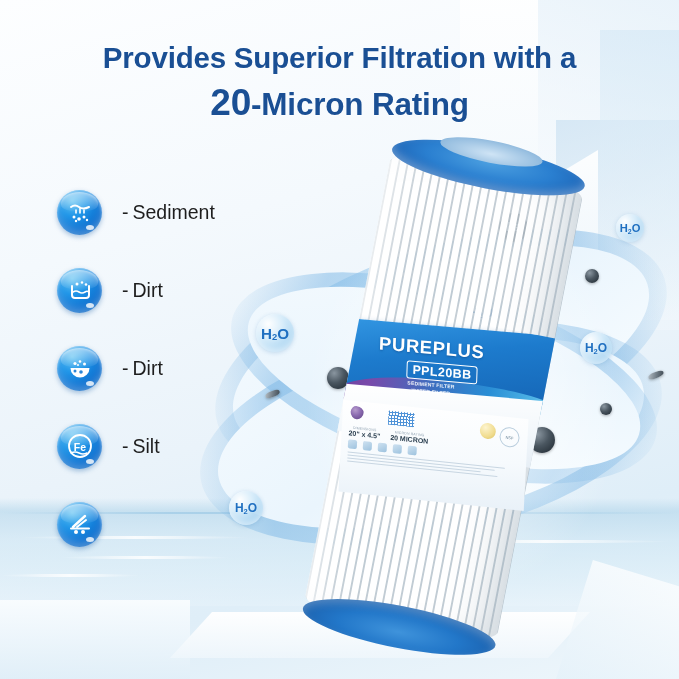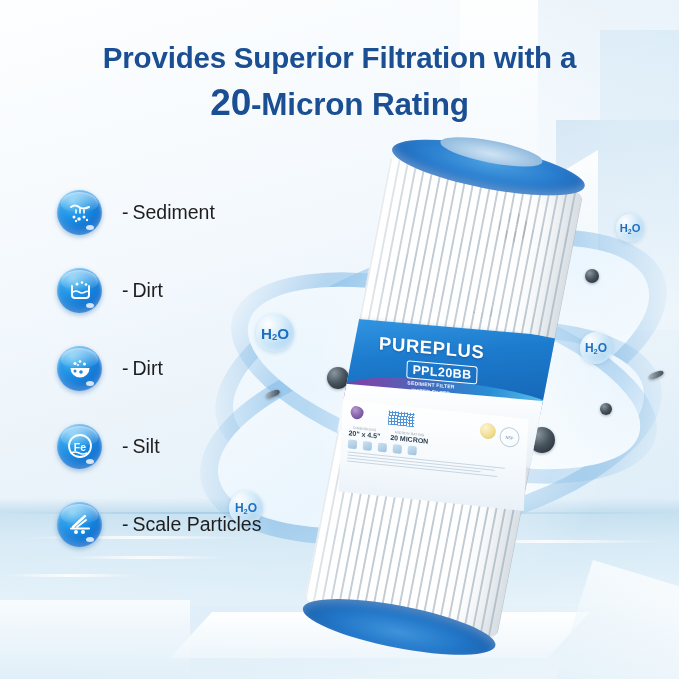--- a/index.html
+++ b/index.html
@@ -465,21 +465,20 @@
     <div class="feature-row">
       <div class="feature-icon">
         <svg width="26" height="26" viewBox="0 0 26 26" fill="none">
           <path d="M6 16 L18 5" stroke="#fff" stroke-width="2.4" stroke-linecap="round"></path>
           <path d="M10 16 L19 9" stroke="#fff" stroke-width="2" stroke-linecap="round"></path>
           <path d="M4 17.5 h18" stroke="#fff" stroke-width="2" stroke-linecap="round"></path>
           <circle cx="9" cy="21" r="2" fill="#fff"></circle>
             <circle cx="16" cy="21" r="2" fill="#fff"></circle>
         </svg>
       </div>
-      <span class="feature-label"><span class="dash">-</span><span>Scale Particles</span></span>
     </div>
 
   </div>
 
   <div class="cartridge">
     <div class="cart-body">
       <div class="pleats"></div>
 
       <div class="cap cap-top">
         <div class="cap-top-hole"></div>

